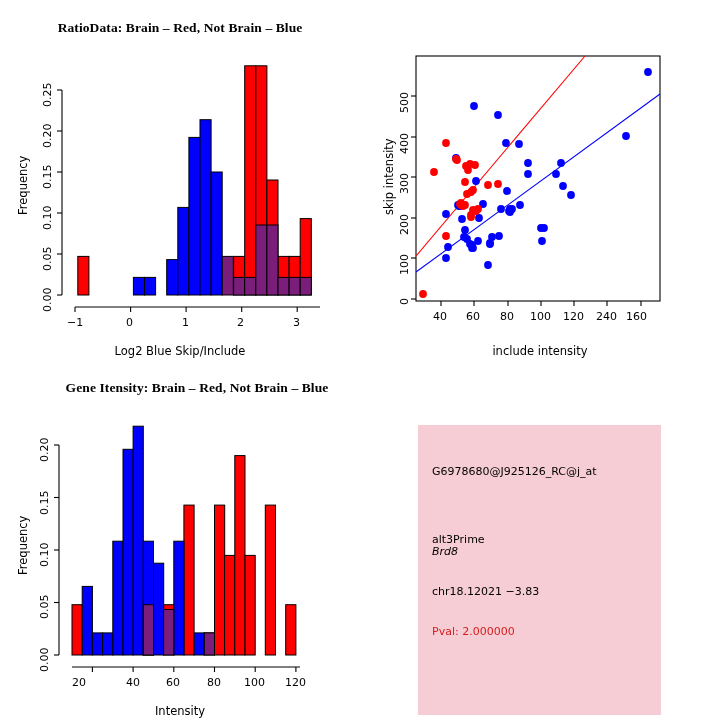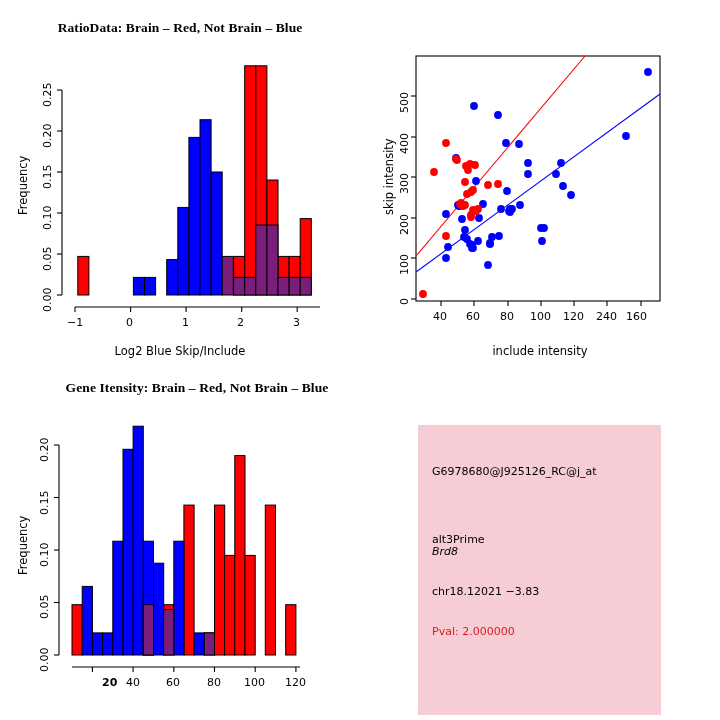--- a/index.html
+++ b/index.html
@@ -228,20 +228,21 @@
     <div class="tick" style="left:236px;top:310px;">240</div>
     <div class="tick" style="left:266px;top:310px;">160</div>
   </div>
 
   <div class="panel" style="left:0;top:360px;width:360px;height:360px;">
 
     <div class="ttl" style="left:17px;top:20px;width:360px;">Gene Itensity: Brain – Red, Not Brain – Blue</div>
 
     <div class="axlab vlab" style="left:16px;top:215px;">Frequency</div>
 
+    <div class="axlab" style="left:0;top:344px;width:360px;text-align:center;">Intensity</div>
 
     <svg width="360" height="330" style="position:absolute;left:0;top:0;">
 
       <g>
 
         <rect x="72.0" y="244.7" width="10.2" height="50.3" fill="#FF0000" stroke="#000" stroke-width="1"></rect>
         <rect x="143.3" y="244.7" width="10.2" height="50.3" fill="#FF0000" stroke="#000" stroke-width="1"></rect>
         <rect x="163.6" y="244.7" width="10.2" height="50.3" fill="#FF0000" stroke="#000" stroke-width="1"></rect>
         <rect x="183.9" y="145.1" width="10.2" height="149.9" fill="#FF0000" stroke="#000" stroke-width="1"></rect>
         <rect x="204.3" y="272.9" width="10.2" height="22.1" fill="#FF0000" stroke="#000" stroke-width="1"></rect>
@@ -287,21 +288,21 @@
           <path d="M295.9,307 L295.9,312"></path>
       </g>
     </svg>
 
     <div class="tick vtick" style="left:38px;top:312px;">0.00</div>
     <div class="tick vtick" style="left:38px;top:259px;">0.05</div>
     <div class="tick vtick" style="left:38px;top:207px;">0.10</div>
     <div class="tick vtick" style="left:38px;top:155px;">0.15</div>
     <div class="tick vtick" style="left:38px;top:102px;">0.20</div>
 
-    <div class="tick" style="left:102px;top:316px;font-weight:bold;">20</div>
+    <div class="tick" style="left:72px;top:316px;">20</div>
     <div class="tick" style="left:126px;top:316px;">40</div>
     <div class="tick" style="left:166px;top:316px;">60</div>
     <div class="tick" style="left:207px;top:316px;">80</div>
     <div class="tick" style="left:244px;top:316px;">100</div>
     <div class="tick" style="left:285px;top:316px;">120</div>
   </div>
 
   <div id="info-panel">
     <div class="tex" style="top:40px;">G6978680@J925126_RC@j_at</div>
     <div class="tex" style="top:80px;margin-top:28px;">alt3Prime</div>

